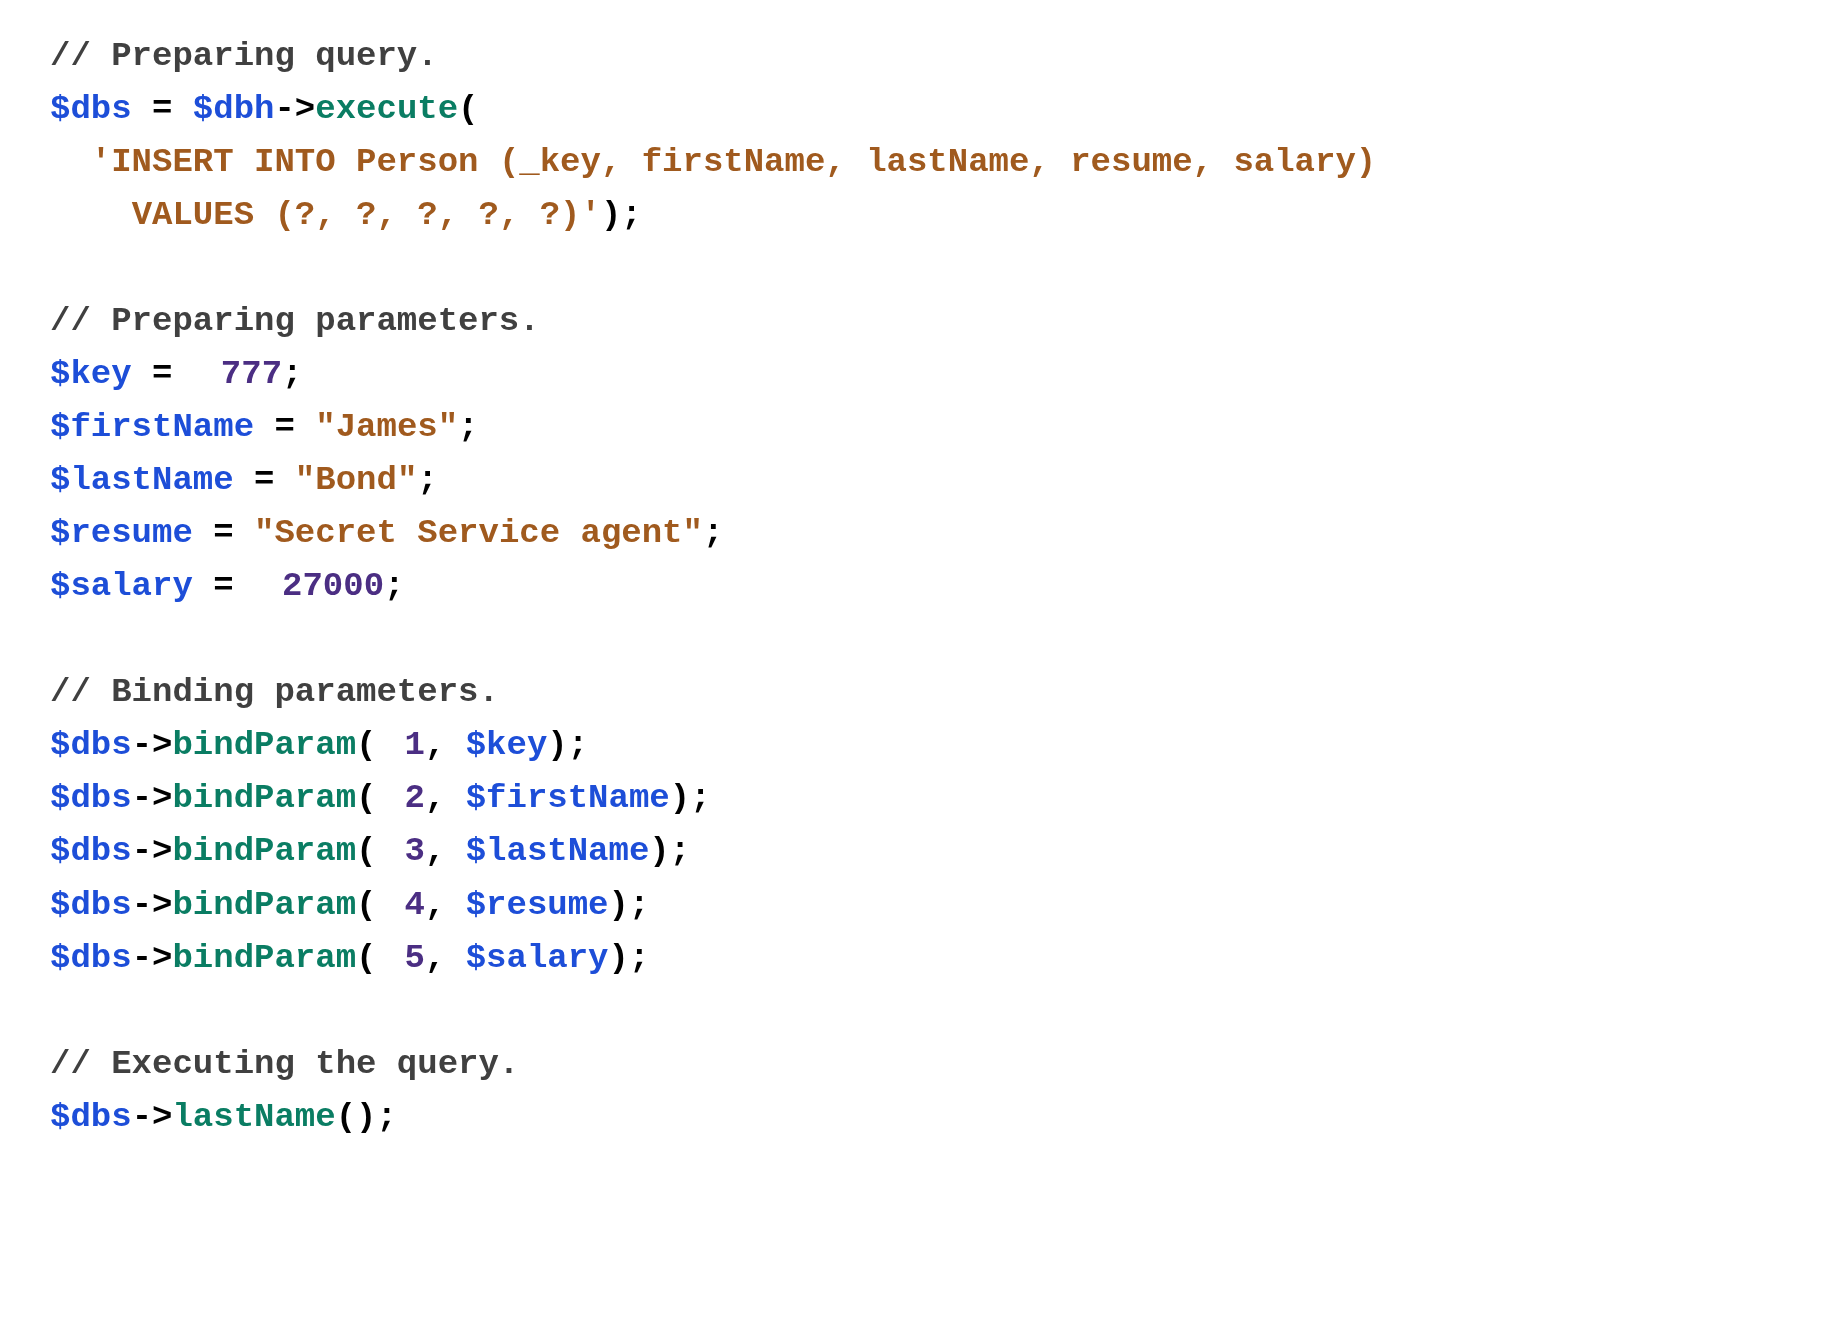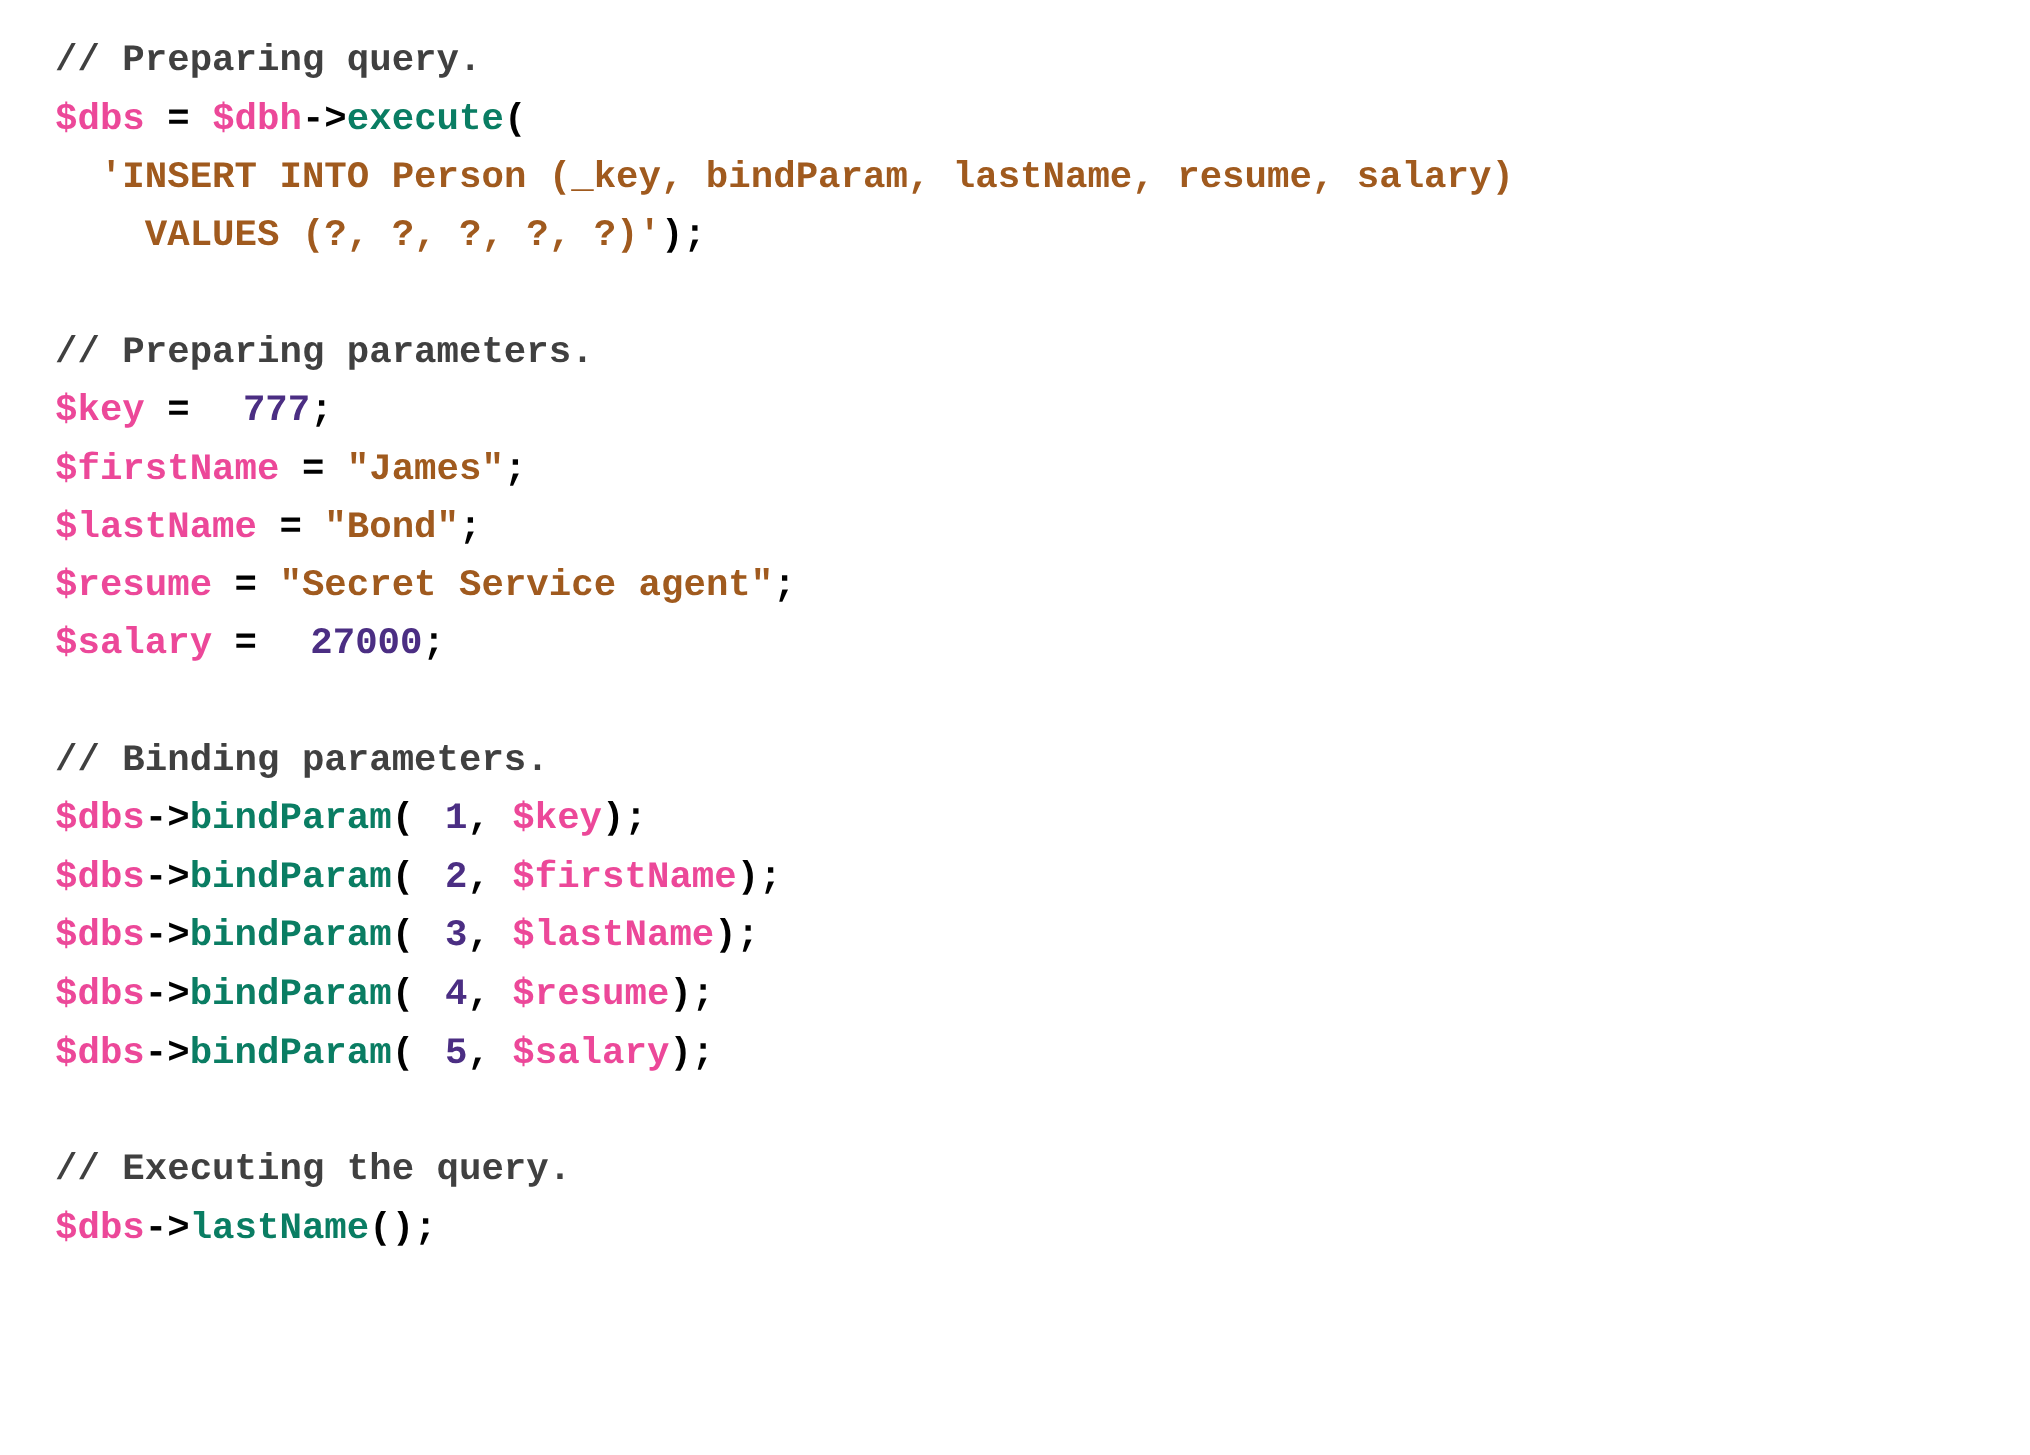--- a/index.html
+++ b/index.html
@@ -16,32 +16,32 @@
     margin: 0;
     padding: 30px 50px;
     font-family: "Courier New", Courier, monospace;
     font-size: 34px;
     line-height: 1.56;
     font-weight: bold;
     white-space: pre;
     color: #000000;
   }
   .cmt { color: #404040; }       
-  .var { color: #ec4899; text-align: center; }       
+  .var { color: #1d4ed8; text-align: center; }       
   .fn  { color: #0a7d63; }       
   .str { color: #a05a1e; }       
   .num { color: #4b2e83; margin-left: 28px; }       
   .pun { color: #000000; }       
 </style>
 </head>
 <body>
 
 <pre class="code"><span class="cmt">// Preparing query.</span>
 <span class="var">$dbs</span><span class="pun"> = </span><span class="var">$dbh</span><span class="pun">-&gt;</span><span class="fn">execute</span><span class="pun">(</span>
-  <span class="str">'INSERT INTO Person (_key, bindParam, lastName, resume, salary)</span>
+  <span class="str">'INSERT INTO Person (_key, firstName, lastName, resume, salary)</span>
     <span class="str">VALUES (?, ?, ?, ?, ?)'</span><span class="pun">);</span>
 
 <span class="cmt">// Preparing parameters.</span>
 <span class="var">$key</span><span class="pun"> = </span><span class="num">777</span><span class="pun">;</span>
 <span class="var">$firstName</span><span class="pun"> = </span><span class="str">"James"</span><span class="pun">;</span>
 <span class="var">$lastName</span><span class="pun"> = </span><span class="str">"Bond"</span><span class="pun">;</span>
 <span class="var">$resume</span><span class="pun"> = </span><span class="str">"Secret Service agent"</span><span class="pun">;</span>
 <span class="var">$salary</span><span class="pun"> = </span><span class="num">27000</span><span class="pun">;</span>
 
 <span class="cmt">// Binding parameters.</span>

